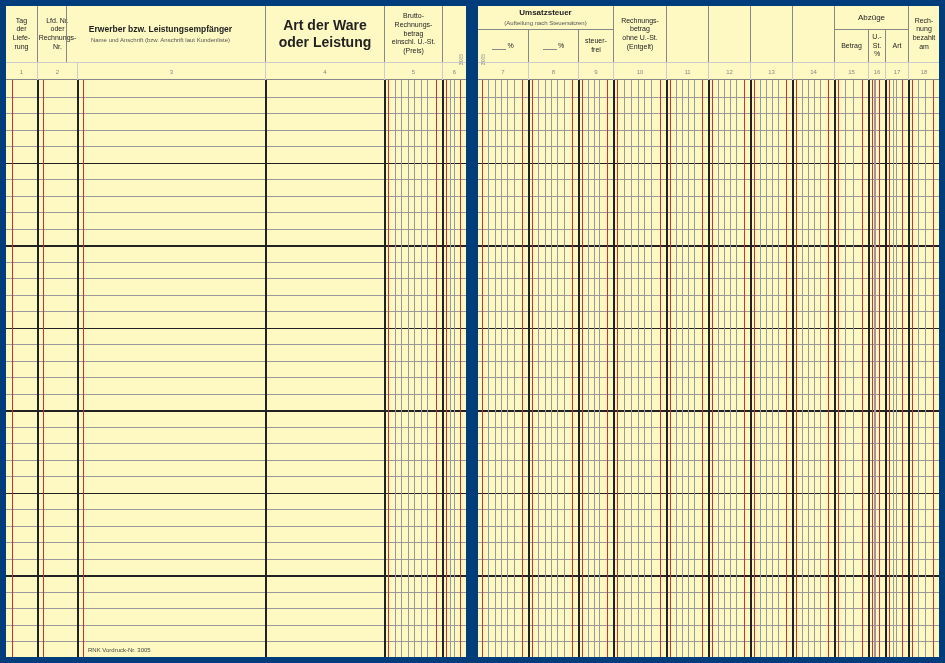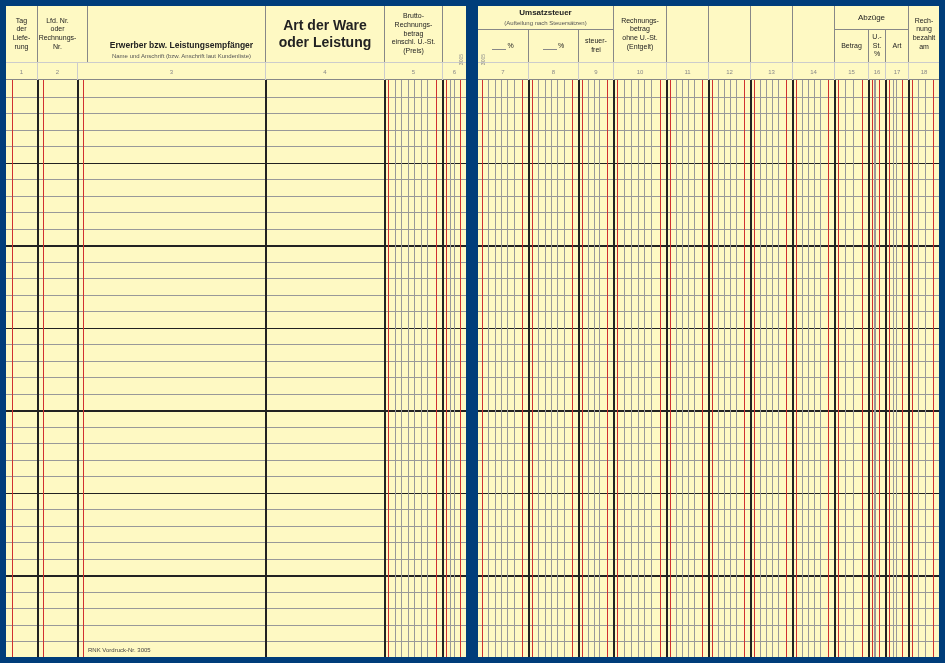--- a/index.html
+++ b/index.html
@@ -99,21 +99,21 @@
 
 <div class="page page-left">
   <div class="header">
     <div class="header-top" id="header-top-left">
         <div class="hcell first" style="left: 0px; width: 31px;">
           <div>Tag<br>der<br>Liefe-<br>rung</div>
         </div>
         <div class="hcell" style="left: 31px; width: 40px;">
           <div>Lfd. Nr.<br>oder<br>Rechnungs-<br>Nr.</div>
         </div>
-        <div class="hcell" style="left: 81px; width: 188px; justify-content: flex-end;">
+        <div class="hcell" style="left: 60px; width: 188px;">
           <div style="font-size:8.5px;font-weight:bold">Erwerber bzw. Leistungsempfänger</div>
           <div class="hsub">Name und Anschrift (bzw. Anschrift laut Kundenliste)</div>
         </div>
         <div class="hcell" style="left: 259px; width: 119px;">
           <div style="font-size:14px;font-weight:bold">Art der Ware<br>oder Leistung</div>
         </div>
         <div class="hcell" style="left: 378px; width: 58px;">
           <div>Brutto-<br>Rechnungs-<br>betrag<br>einschl. U.-St.<br>(Preis)</div>
         </div>
         <div class="hcell" style="left: 436px; width: 24px;"></div>

